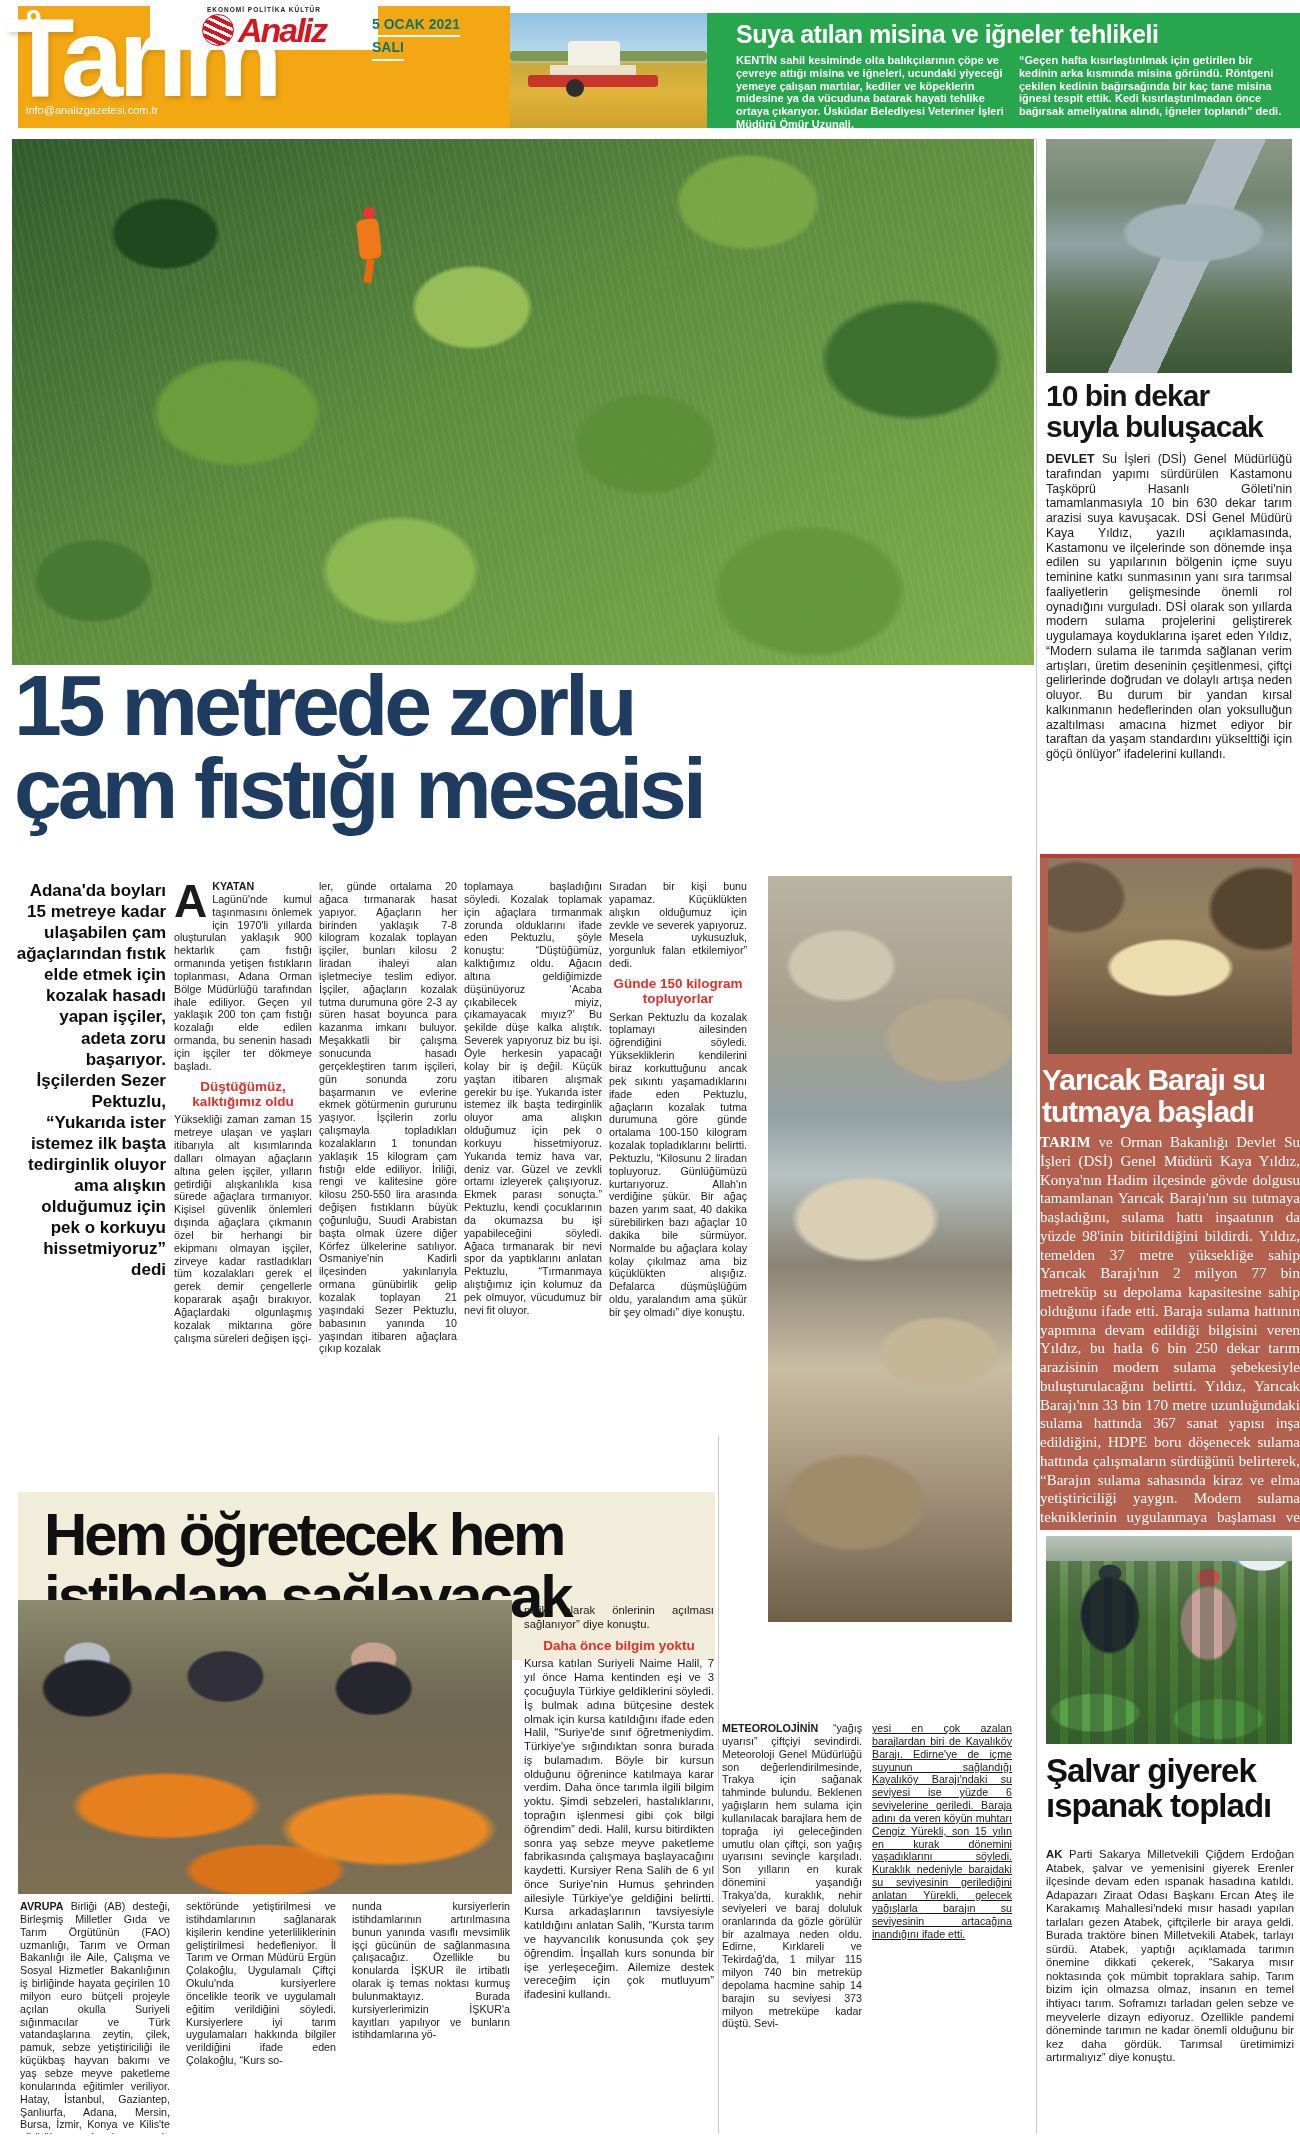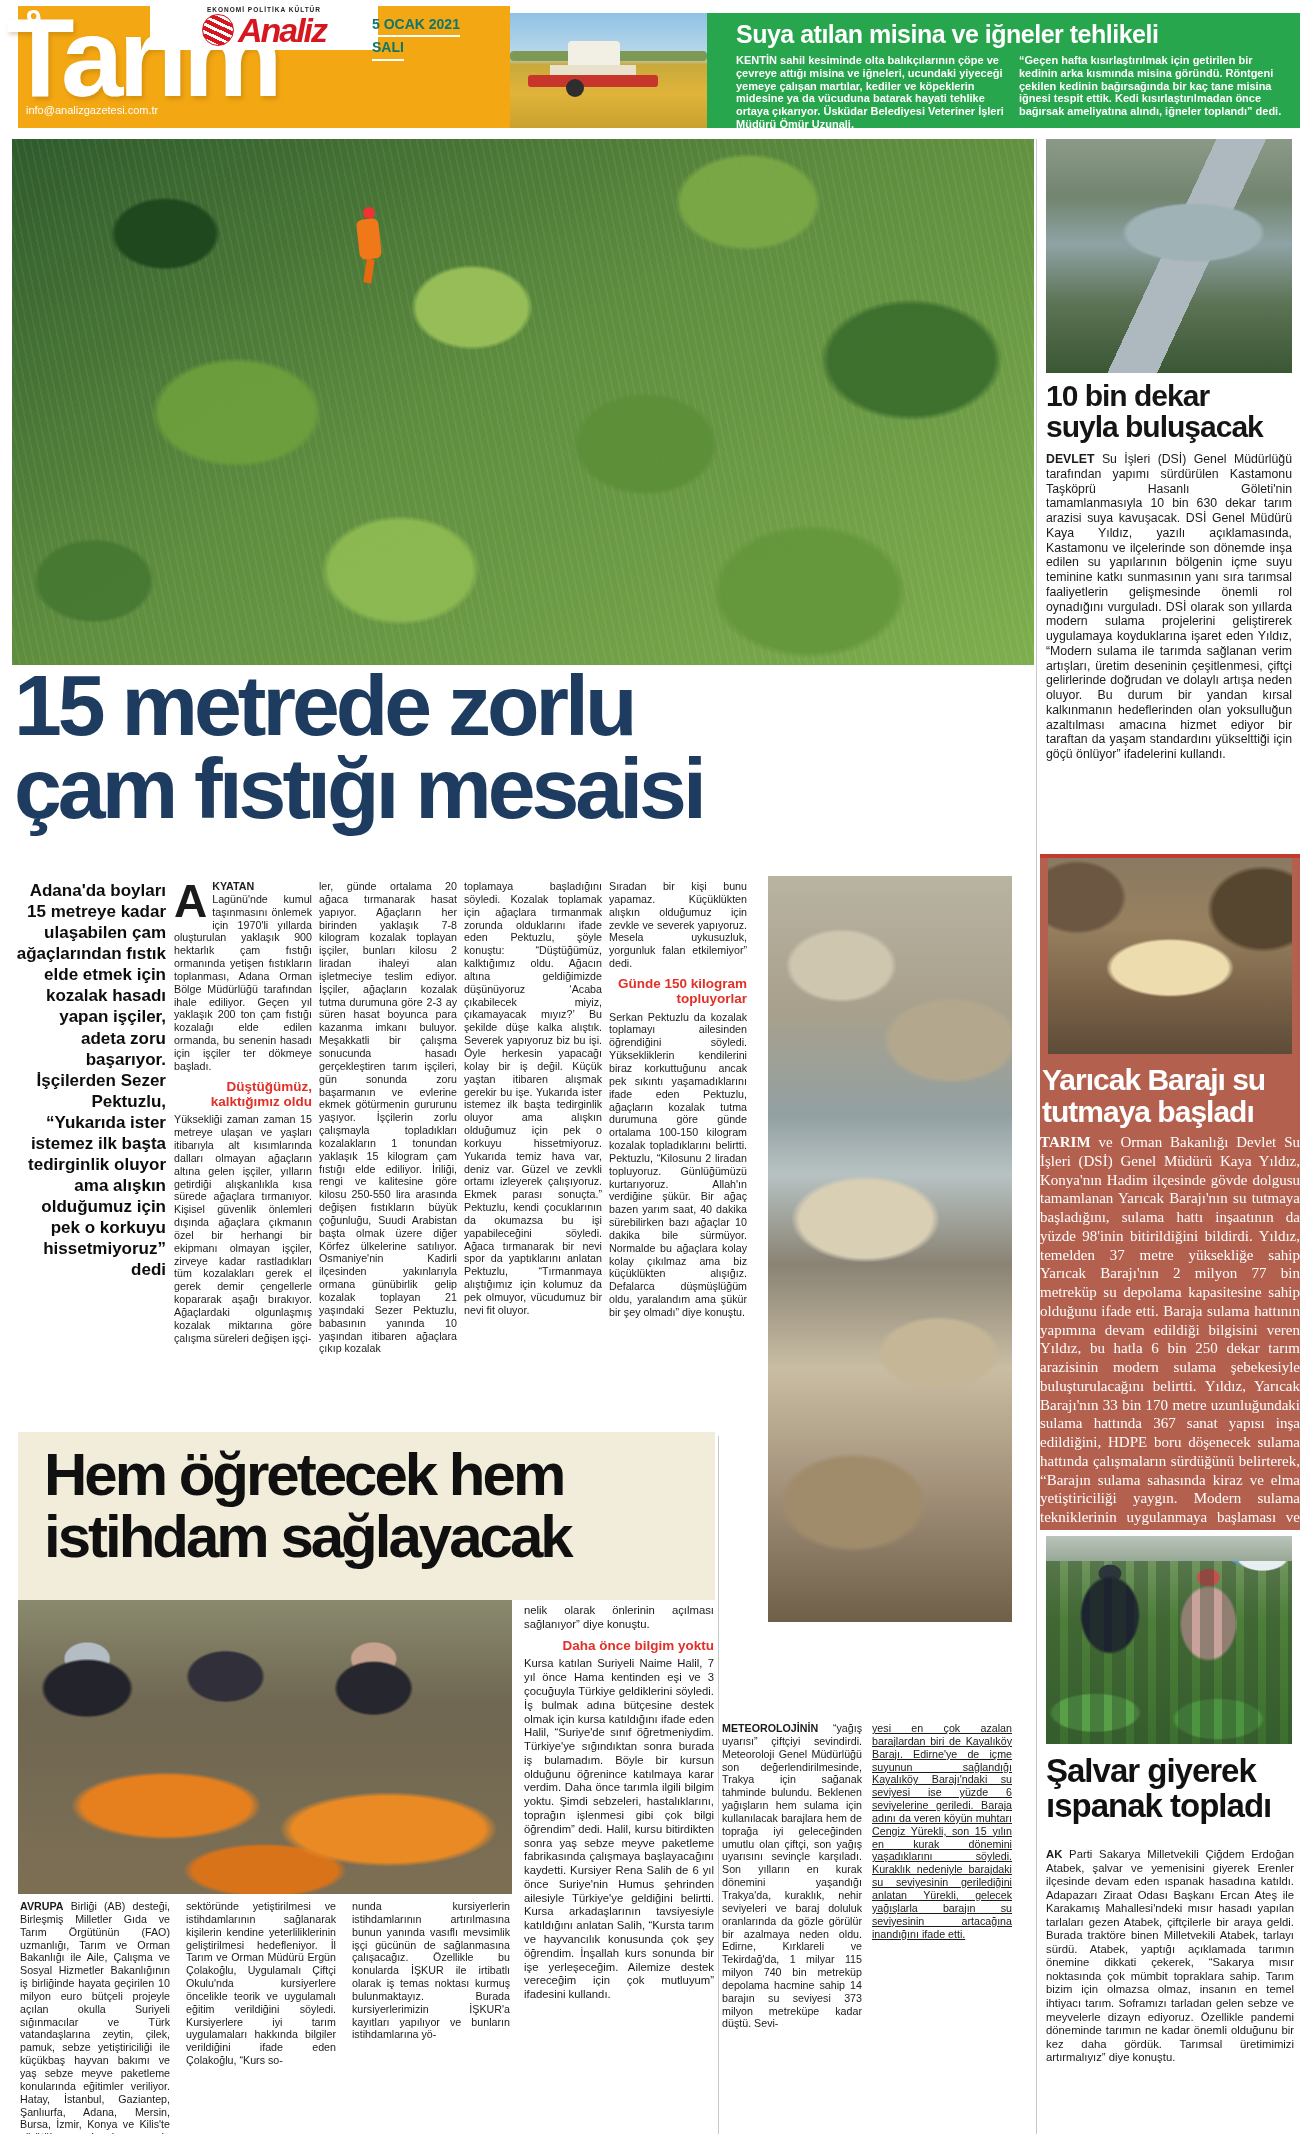--- a/index.html
+++ b/index.html
@@ -92,23 +92,23 @@
   .dekar-head{left:1046px;top:381px;width:250px;font-size:30px;font-weight:800;letter-spacing:-1px;line-height:1.02;color:#151515;}
   .dekar-body{left:1046px;top:452px;width:246px;height:396px;font-size:12.3px;line-height:1.2;text-align:justify;overflow:hidden;}
   .lead-word{font-weight:800;}
   .sep-v{background:#c9c9c9;width:1px;}
   
   .main-head{left:14px;top:664px;width:1015px;font-weight:900;color:#1d3c60;font-size:86px;line-height:.96;letter-spacing:-4px;}
   .lead-par{left:16px;top:880px;width:150px;height:540px;font-size:17px;font-weight:bold;line-height:1.24;text-align:right;color:#0d0d0d;overflow:hidden;}
   .col{top:880px;width:138px;height:546px;font-size:10.7px;line-height:1.2;text-align:justify;overflow:hidden;color:#1b1b1b;}
   .c1{left:174px;} .c2{left:319px;} .c3{left:464px;} .c4{left:609px;}
   .dropcap{float:left;font-size:46px;line-height:38px;font-weight:bold;margin:2px 5px 0 0;}
-  .subhead{color:#e03128;font-weight:800;font-size:13.5px;line-height:1.1;margin:7px 0 4px 0;text-align:right;}
-  
-  .school-headbox{left:18px;top:1432px;width:697px;height:168px;background:#f2edda;}
+  .subhead{color:#e03128;font-weight:800;font-size:13.5px;line-height:1.1;margin:7px 0 4px 0;text-align:center;}
+  
+  .school-headbox{left:18px;top:1492px;width:697px;height:168px;background:#f2edda;}
   .school-head{padding:12px 0 0 26px;font-size:60px;font-weight:800;color:#101010;letter-spacing:-3px;line-height:1.04;}
   .school-col{top:1900px;width:150px;height:234px;font-size:10.7px;line-height:1.2;text-align:justify;overflow:hidden;}
   .sc1{left:20px;} .sc2{left:186px;} .sc3{left:352px;width:158px;}
   .school-right{left:524px;top:1604px;width:190px;height:530px;font-size:11.3px;line-height:1.22;text-align:justify;overflow:hidden;}
   
   .rain-head{left:722px;top:1634px;width:300px;font-size:31px;font-weight:800;color:#1d3c60;letter-spacing:-1px;line-height:1.03;}
   .rain-col{top:1722px;width:140px;height:412px;font-size:10.7px;line-height:1.2;text-align:justify;overflow:hidden;}
   .rc1{left:722px;} .rc2{left:872px;text-decoration:underline;}
   
   .yaricak{left:1040px;top:854px;width:260px;height:676px;background:#b4604e;border-top:4px solid #c23b2e;box-sizing:border-box;color:#fff;}

